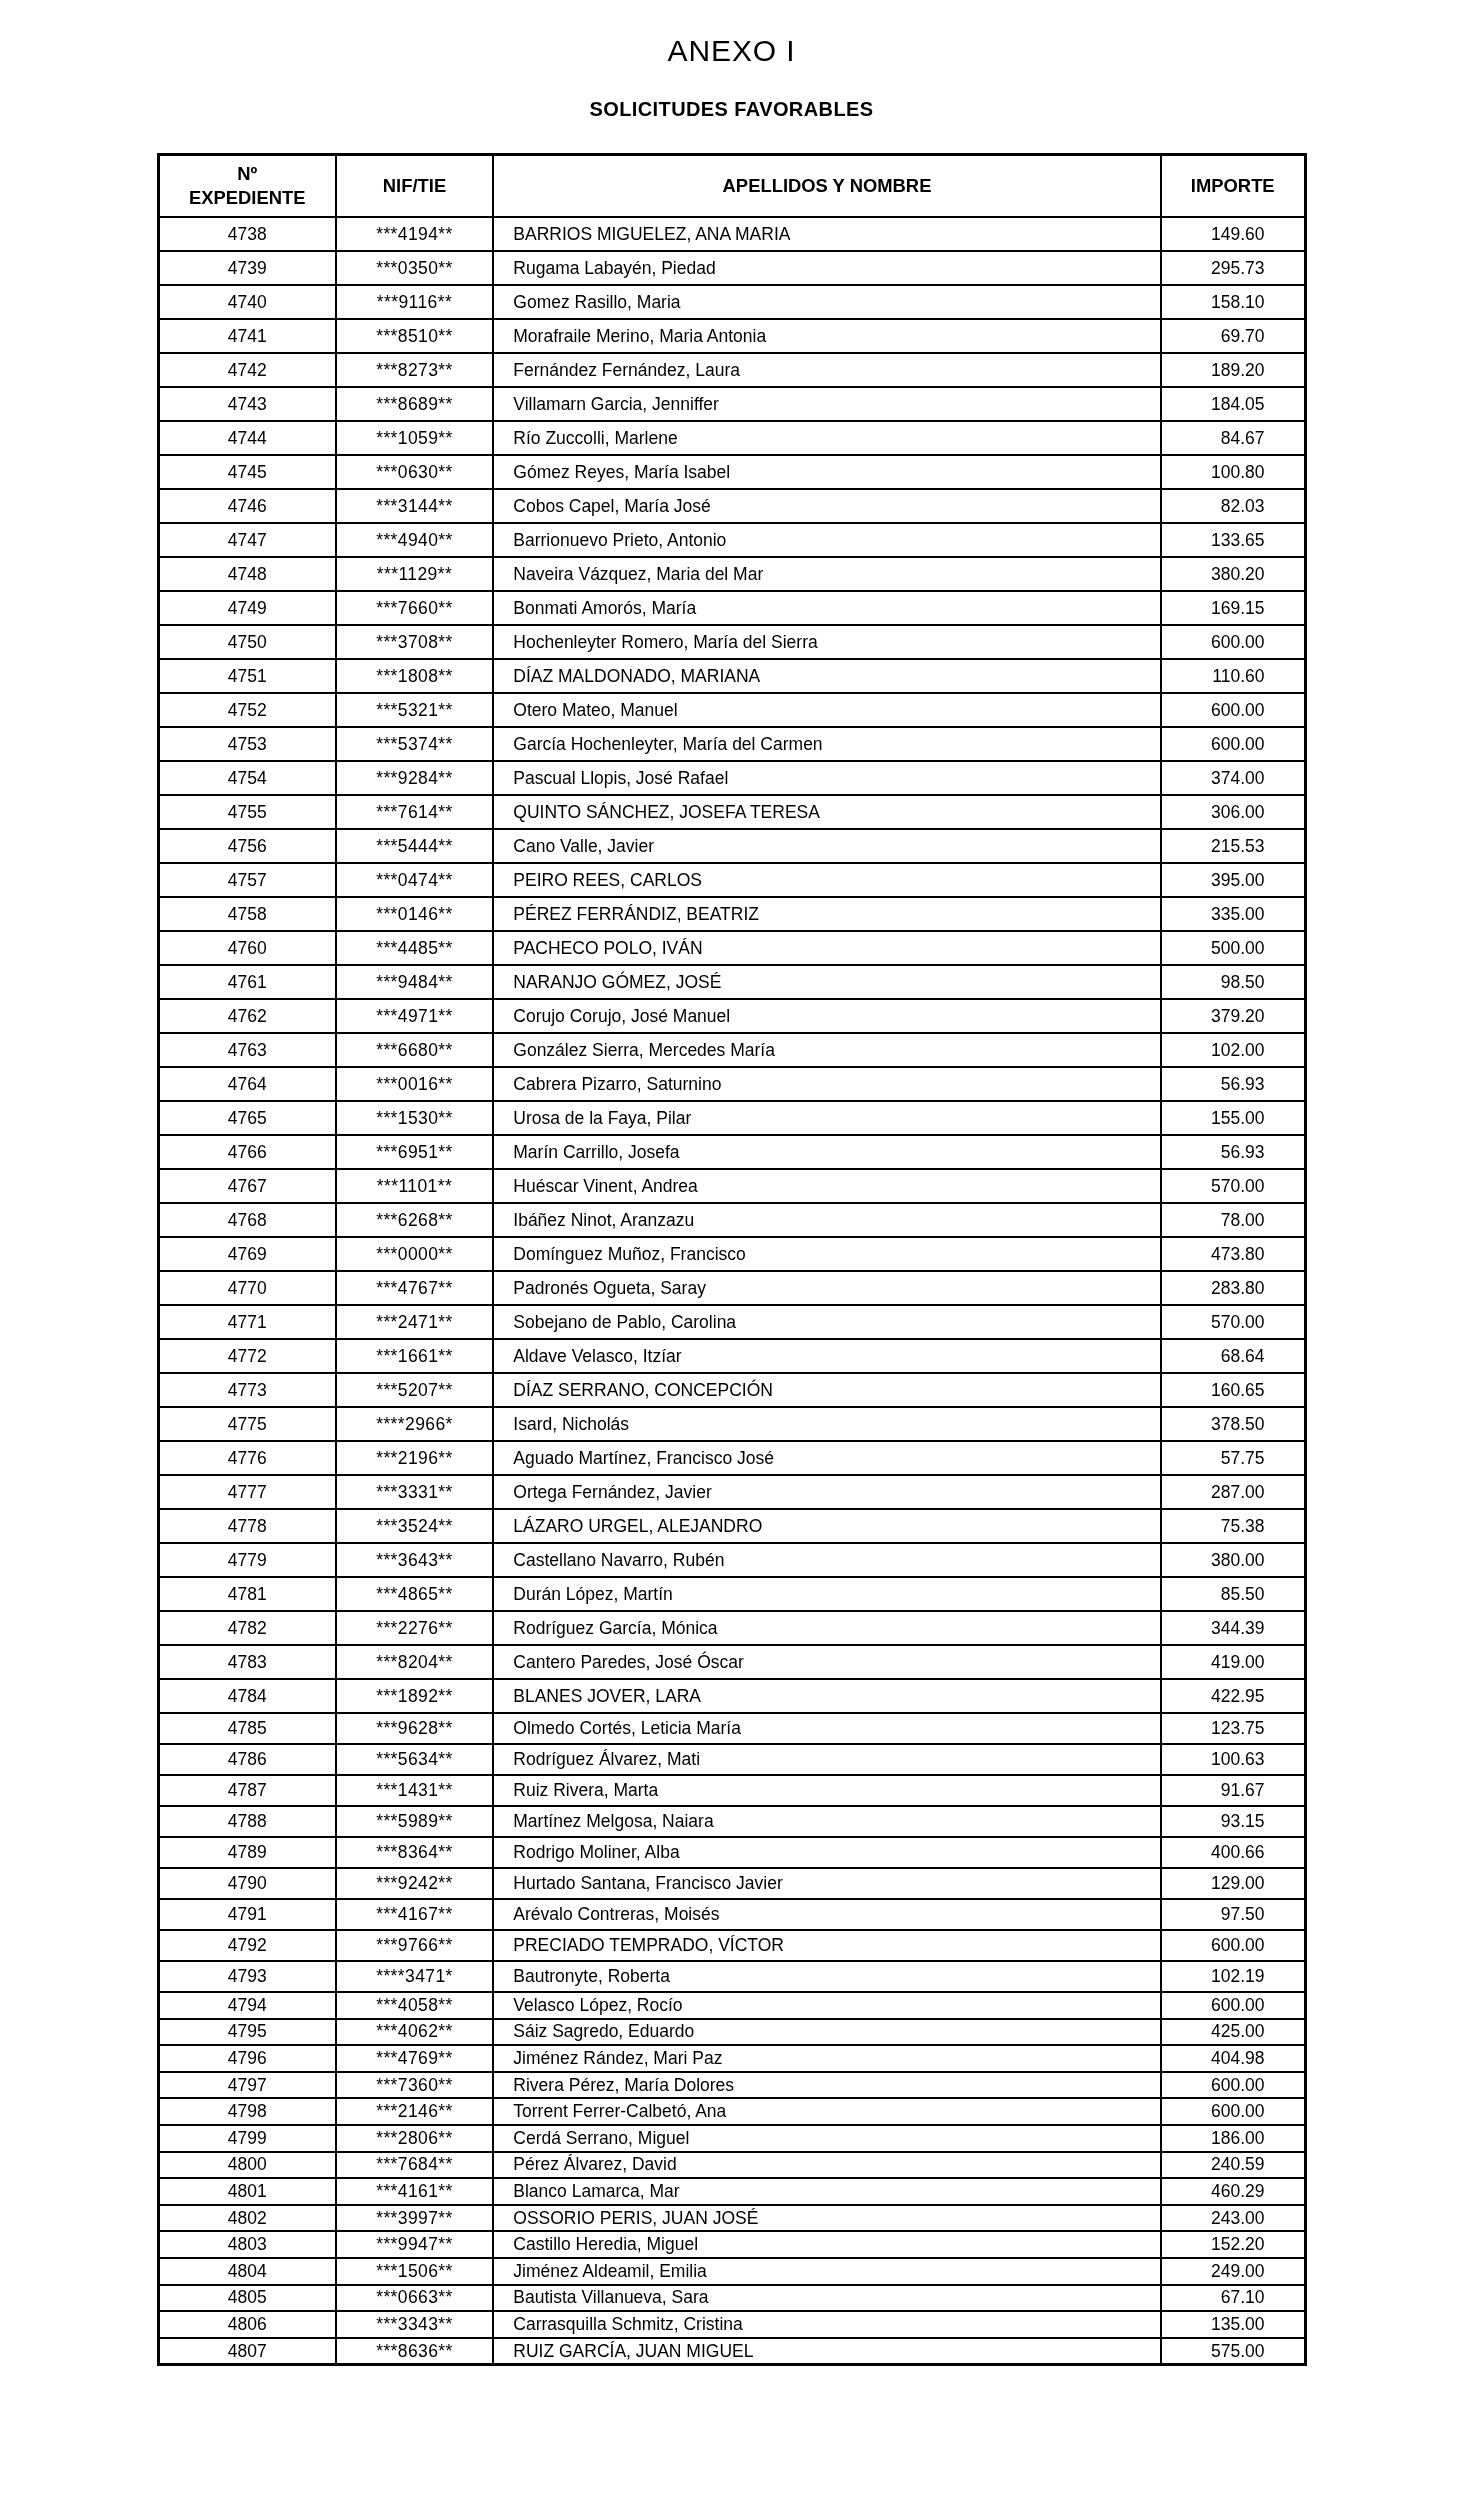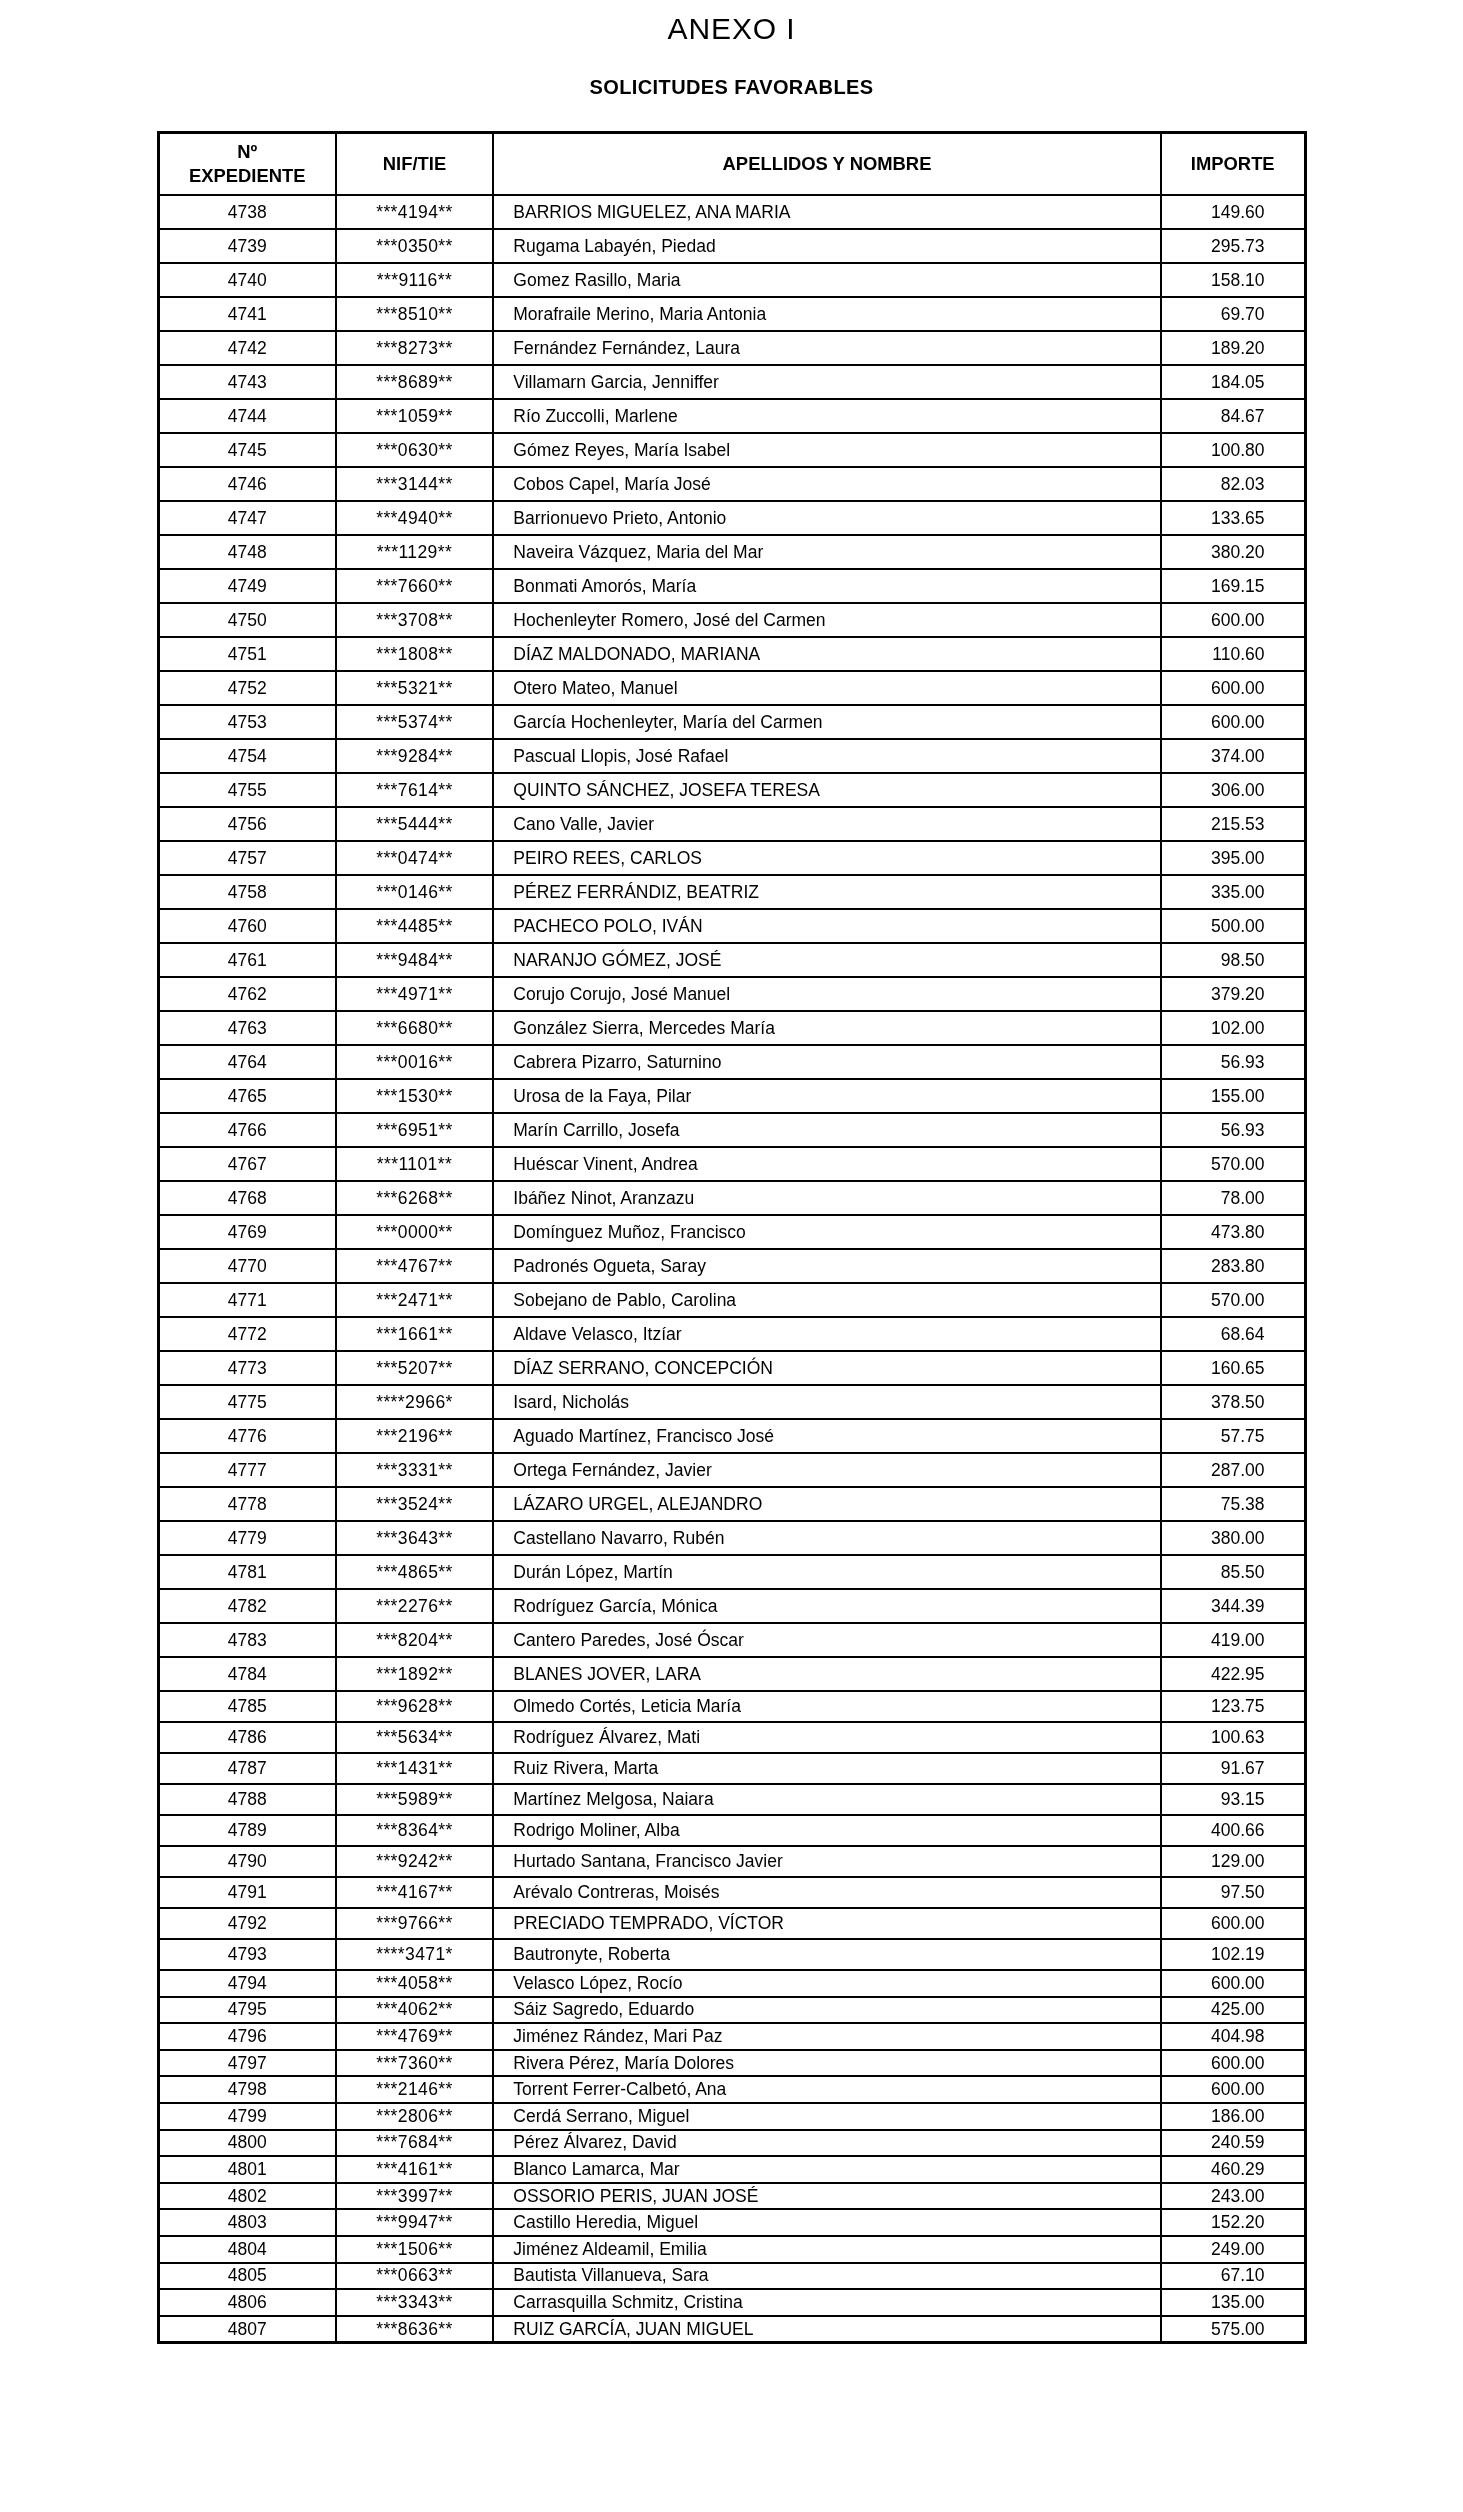--- a/index.html
+++ b/index.html
@@ -11,21 +11,21 @@
   }
   .page {
     position: relative;
     width: 1463px;
     height: 2512px;
     background: #ffffff;
     overflow: hidden;
   }
   .doc-title {
     margin: 0;
-    padding-top: 12px;
+    padding-top: 34px;
     text-align: center;
     font-size: 30px;
     font-weight: normal;
     letter-spacing: 0.9px;
     color: #000000;
   }
   .doc-subtitle {
     margin: 11px;
     margin-top: 30px;
     text-align: center;
@@ -169,21 +169,21 @@
     </tr>
         <tr>
       <td class="c-exp">4749</td>
       <td class="c-nif">***7660**</td>
       <td class="c-nom">Bonmati Amorós, María</td>
       <td class="c-imp">169.15</td>
     </tr>
         <tr>
       <td class="c-exp">4750</td>
       <td class="c-nif">***3708**</td>
-      <td class="c-nom">Hochenleyter Romero, José del Carmen</td>
+      <td class="c-nom">Hochenleyter Romero, María del Sierra</td>
       <td class="c-imp">600.00</td>
     </tr>
         <tr>
       <td class="c-exp">4751</td>
       <td class="c-nif">***1808**</td>
       <td class="c-nom">DÍAZ MALDONADO, MARIANA</td>
       <td class="c-imp">110.60</td>
     </tr>
         <tr>
       <td class="c-exp">4752</td>

